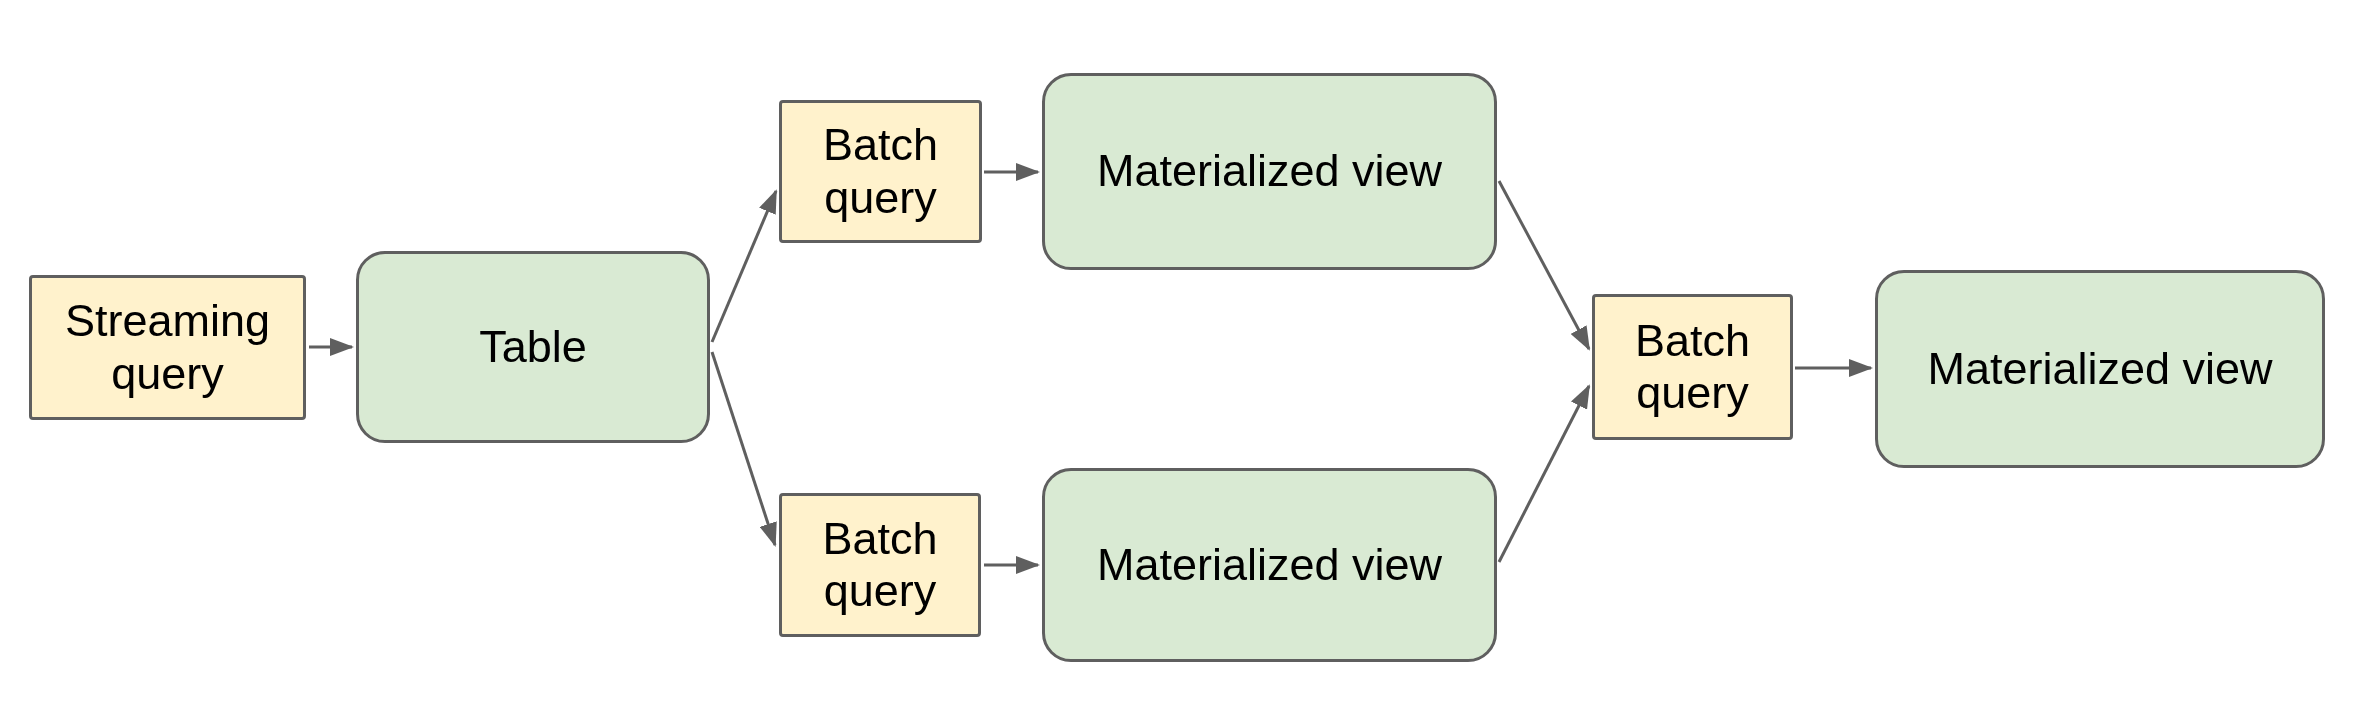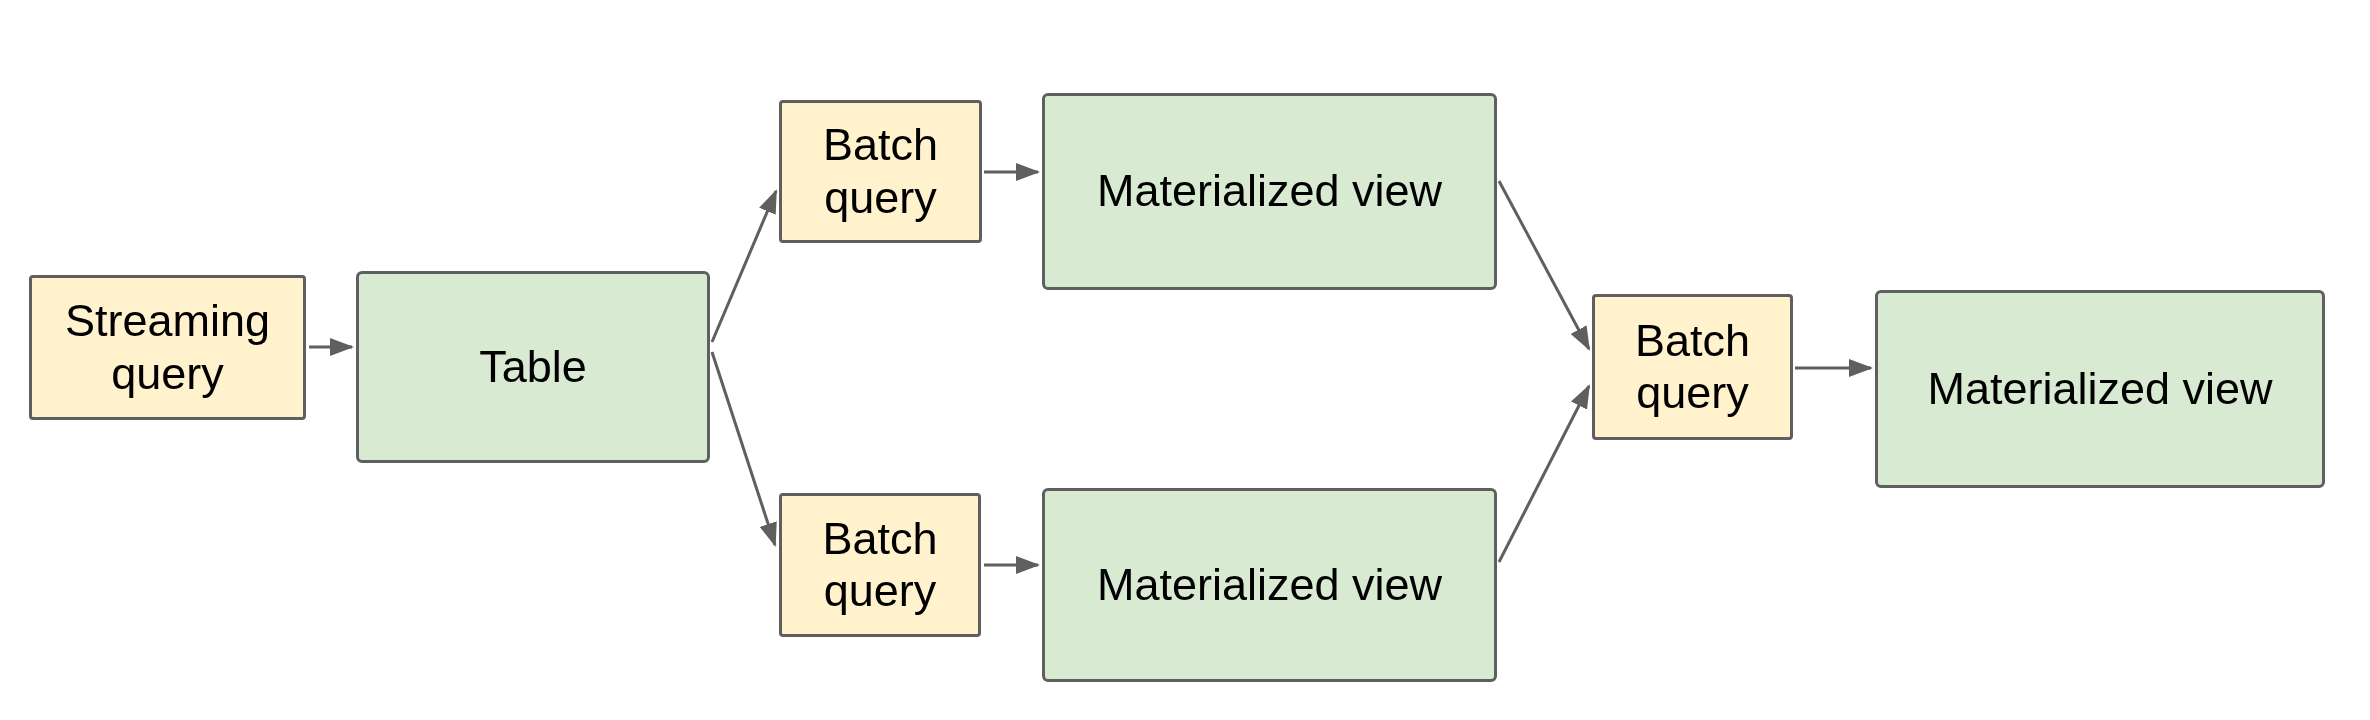--- a/index.html
+++ b/index.html
@@ -43,22 +43,21 @@
     padding: 4px 10px;
   }
   .node.query {
     background: var(--query-fill);
     border: 3px solid var(--border-color);
     border-radius: 4px;
   }
   .node.store {
     background: var(--view-fill);
     border: 3px solid var(--border-color);
-    border-radius: 6px;
-    margin-top: 20px;
+    border-radius: 29px;
   }
   
   .n-streaming   { left: 29px;   top: 275px; width: 277px; height: 145px; text-align: center; }
   .n-table       { left: 356px;  top: 251px; width: 354px; height: 192px; }
   .n-batch-top   { left: 779px;  top: 100px; width: 203px; height: 143px; }
   .n-mv-top      { left: 1042px; top: 73px;  width: 455px; height: 197px; }
   .n-batch-bot   { left: 779px;  top: 493px; width: 202px; height: 144px; }
   .n-mv-bot      { left: 1042px; top: 468px; width: 455px; height: 194px; }
   .n-batch-merge { left: 1592px; top: 294px; width: 201px; height: 146px; }
   .n-mv-final    { left: 1875px; top: 270px; width: 450px; height: 198px; }

